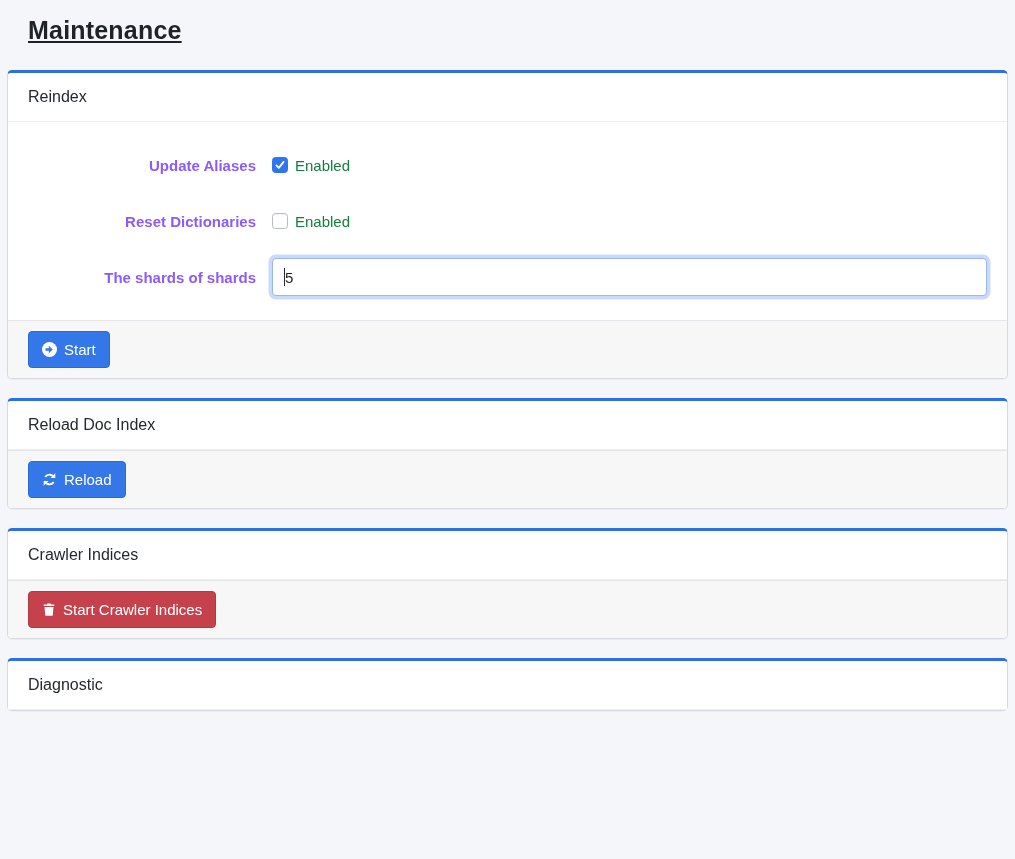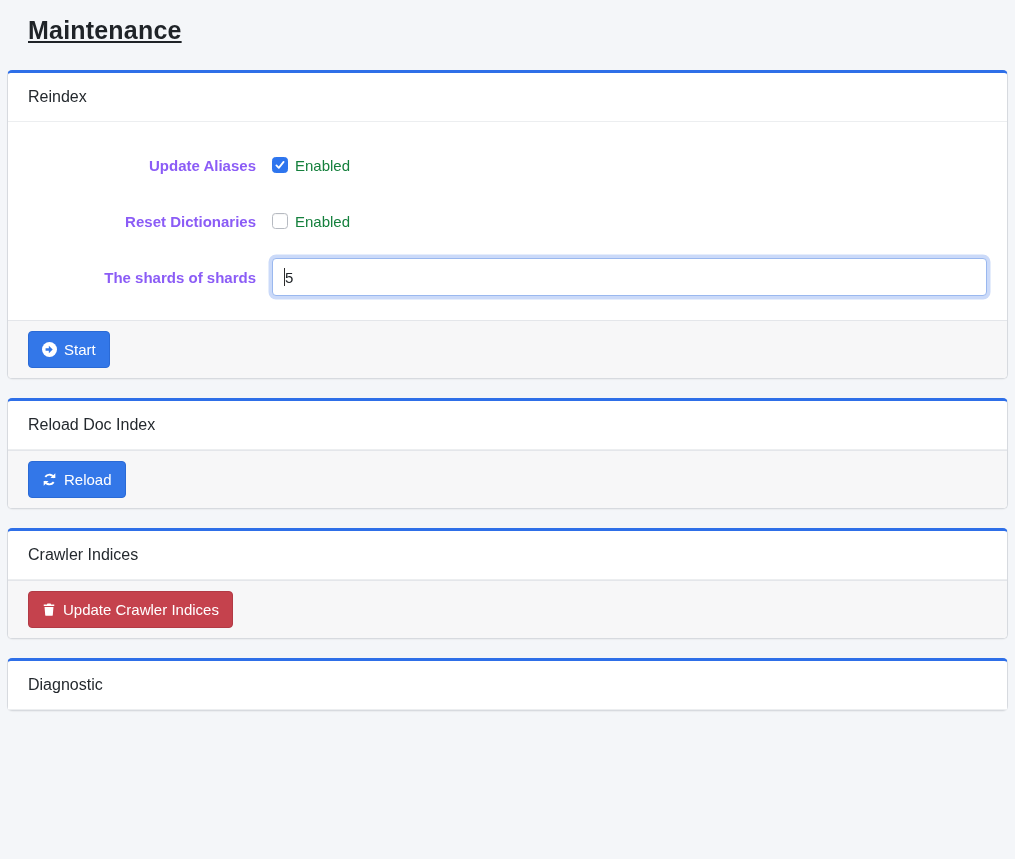--- a/index.html
+++ b/index.html
@@ -155,20 +155,20 @@
   </div>
 </div>
 
 <div class="card">
   <div class="card-header">Crawler Indices</div>
   <div class="card-footer">
     <button class="btn btn-danger">
       <svg width="14" height="15" viewBox="0 0 16 16">
         <path fill="#fff" d="M6.2 1h3.6l.6 1.2H14v1.9H2V2.2h3.6zM2.9 5.2h10.2l-.75 9a1.1 1.1 0 0 1-1.1 1H4.75a1.1 1.1 0 0 1-1.1-1z"></path>
       </svg>
-      <span>Update Crawler Indices</span>
+      <span>Start Crawler Indices</span>
     </button>
   </div>
 </div>
 
 <div class="card">
   <div class="card-header">Diagnostic</div>
 </div>
 
 </body></html>

